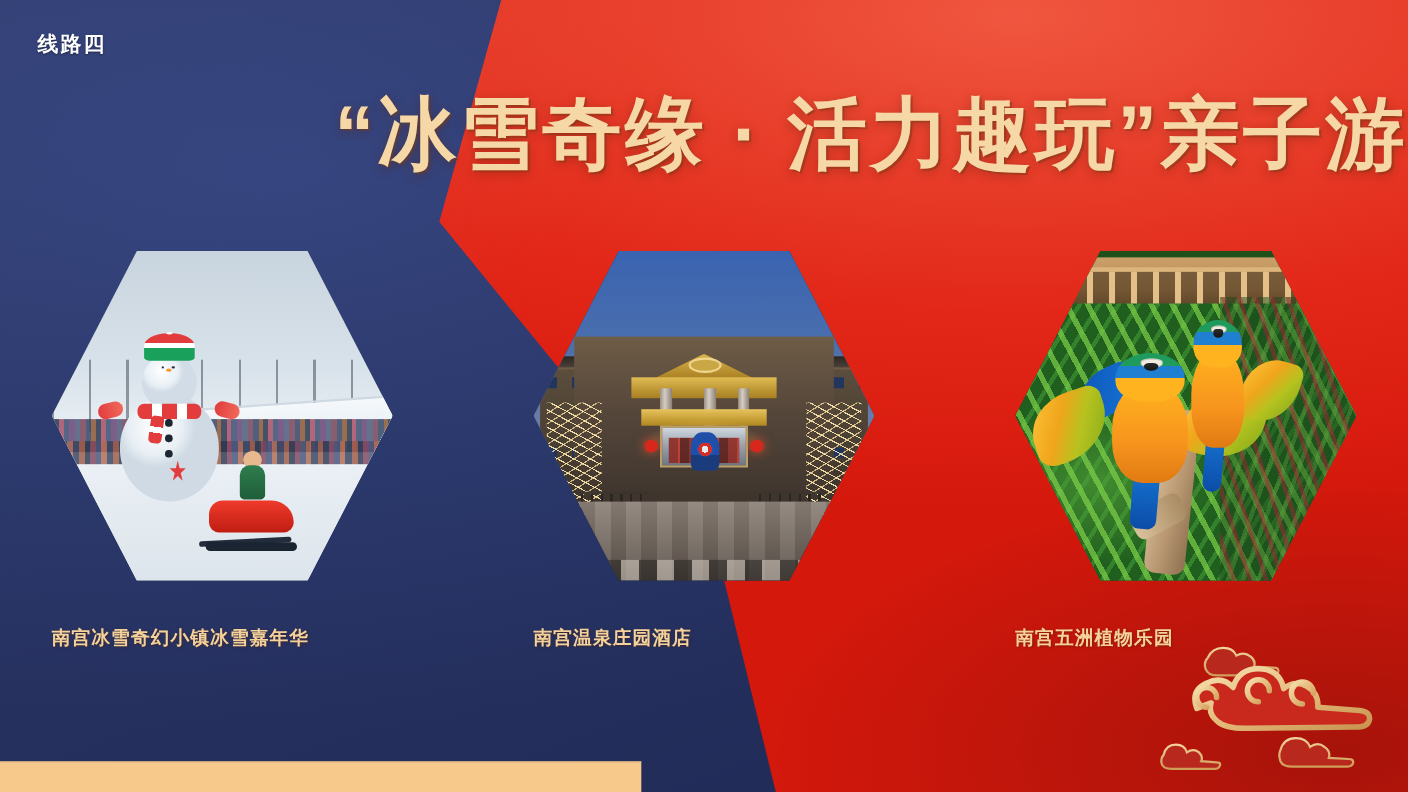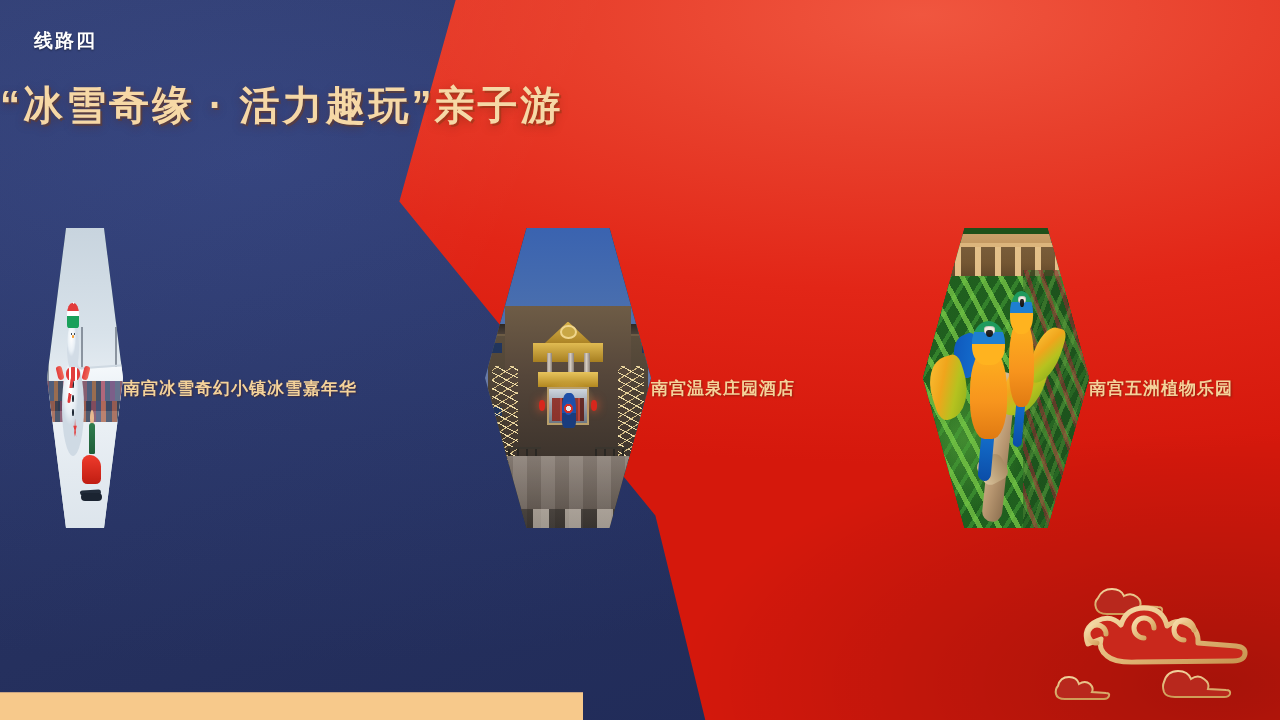--- a/index.html
+++ b/index.html
@@ -43,36 +43,36 @@
 
   
   .route-tag{
     position:absolute; left:34px; top:31px;
     color:#ffffff; font-size:19px; font-weight:bold;
     letter-spacing:2px; line-height:1;
     text-shadow:0 1px 2px rgba(0,0,0,.45);
   }
   .main-title{
     position:absolute; left:0; right:0; top:84px;
-    text-align:left;
-    font-size:40px; font-weight:bold; line-height:1.08;
+    text-align:right;
+    font-size:72px; font-weight:bold; line-height:1.08;
     letter-spacing:3px;
     color:#f6d8a6;
     text-shadow:
       2px 2px 0 rgba(120,60,20,.45),
       0 3px 10px rgba(90,30,10,.35);
     white-space:nowrap;
   }
 
   
   .cards{
     position:absolute; left:0; top:228px; width:1280px; height:340px;
     display:flex; justify-content:center; align-items:flex-start; gap:128px;
   }
-  .card{ width:310px; display:flex; flex-direction:row; align-items:center; }
+  .card{ width:310px; display:flex; flex-direction:column; align-items:flex-start;gap:20px; }
   .hex{
     width:310px; height:300px;
     clip-path: polygon(25% 0%, 75% 0%, 100% 50%, 75% 100%, 25% 100%, 0% 50%);
     position:relative; overflow:hidden;
     background:#16324a;
   }
   .hex .scene{ position:absolute; inset:0; }
   .caption{
     margin-top:20px;
     font-size:17px; font-weight:bold; letter-spacing:1px;

